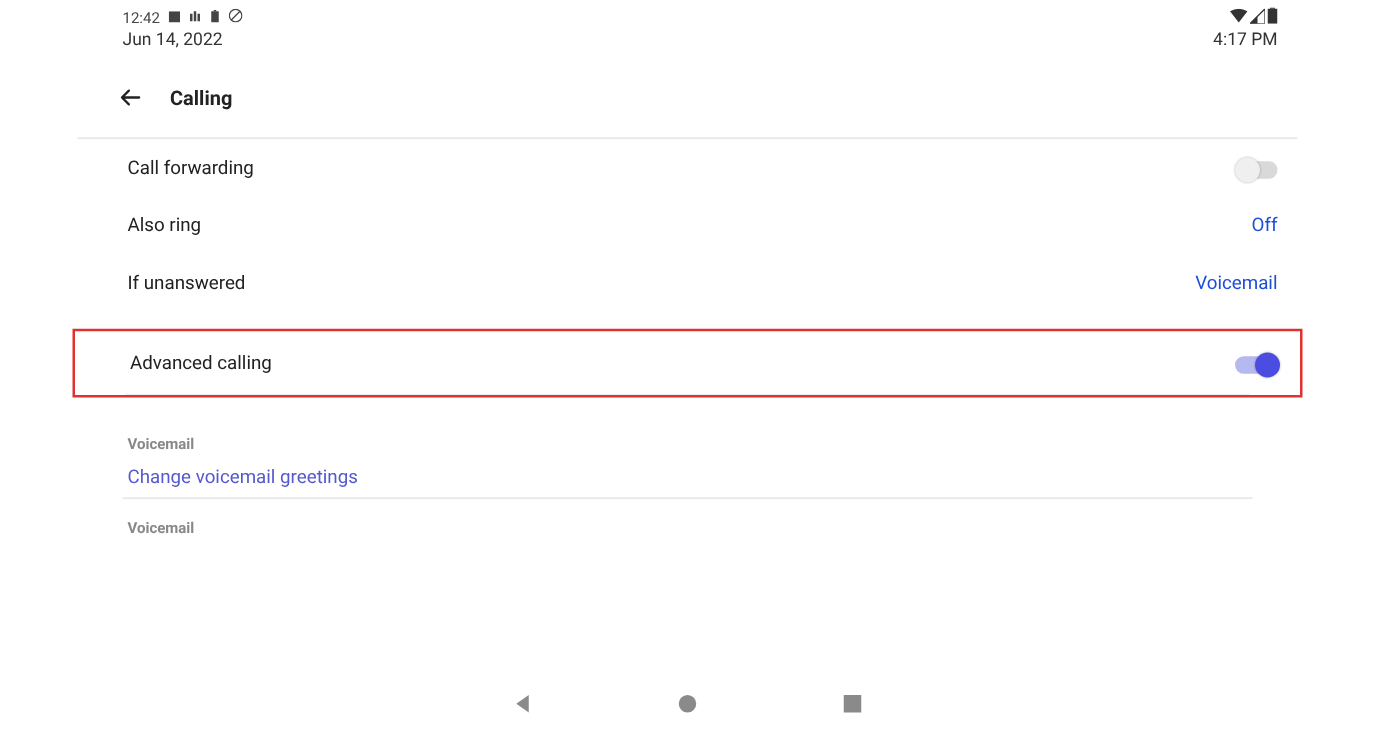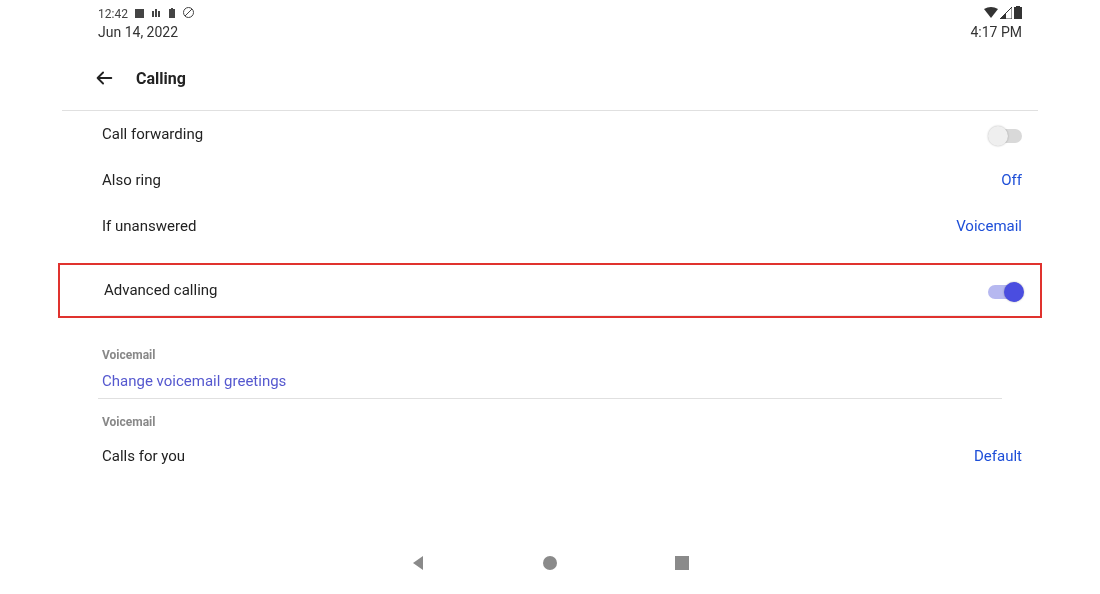--- a/index.html
+++ b/index.html
@@ -242,24 +242,20 @@
     </div>
     <div class="thin-divider"></div>
   </div>
 
   <div class="section-header">Voicemail</div>
   <div class="link-row">Change voicemail greetings</div>
 
   <div class="divider"></div>
 
   <div class="section-header">Voicemail</div>
-  <div class="row">
-    <span class="row-label">Calls for you</span>
-    <span class="row-value">Default</span>
-  </div>
 </div>
 
 <div class="navbar">
   <div class="nav-btn">
     <svg width="18" height="18" viewBox="0 0 18 18">
         <path d="M14 2 L14 16 L4 9 Z" fill="#8a8a8a"></path>
       </svg>
   </div>
   <div class="nav-btn">
     <svg width="18" height="18" viewBox="0 0 18 18">

